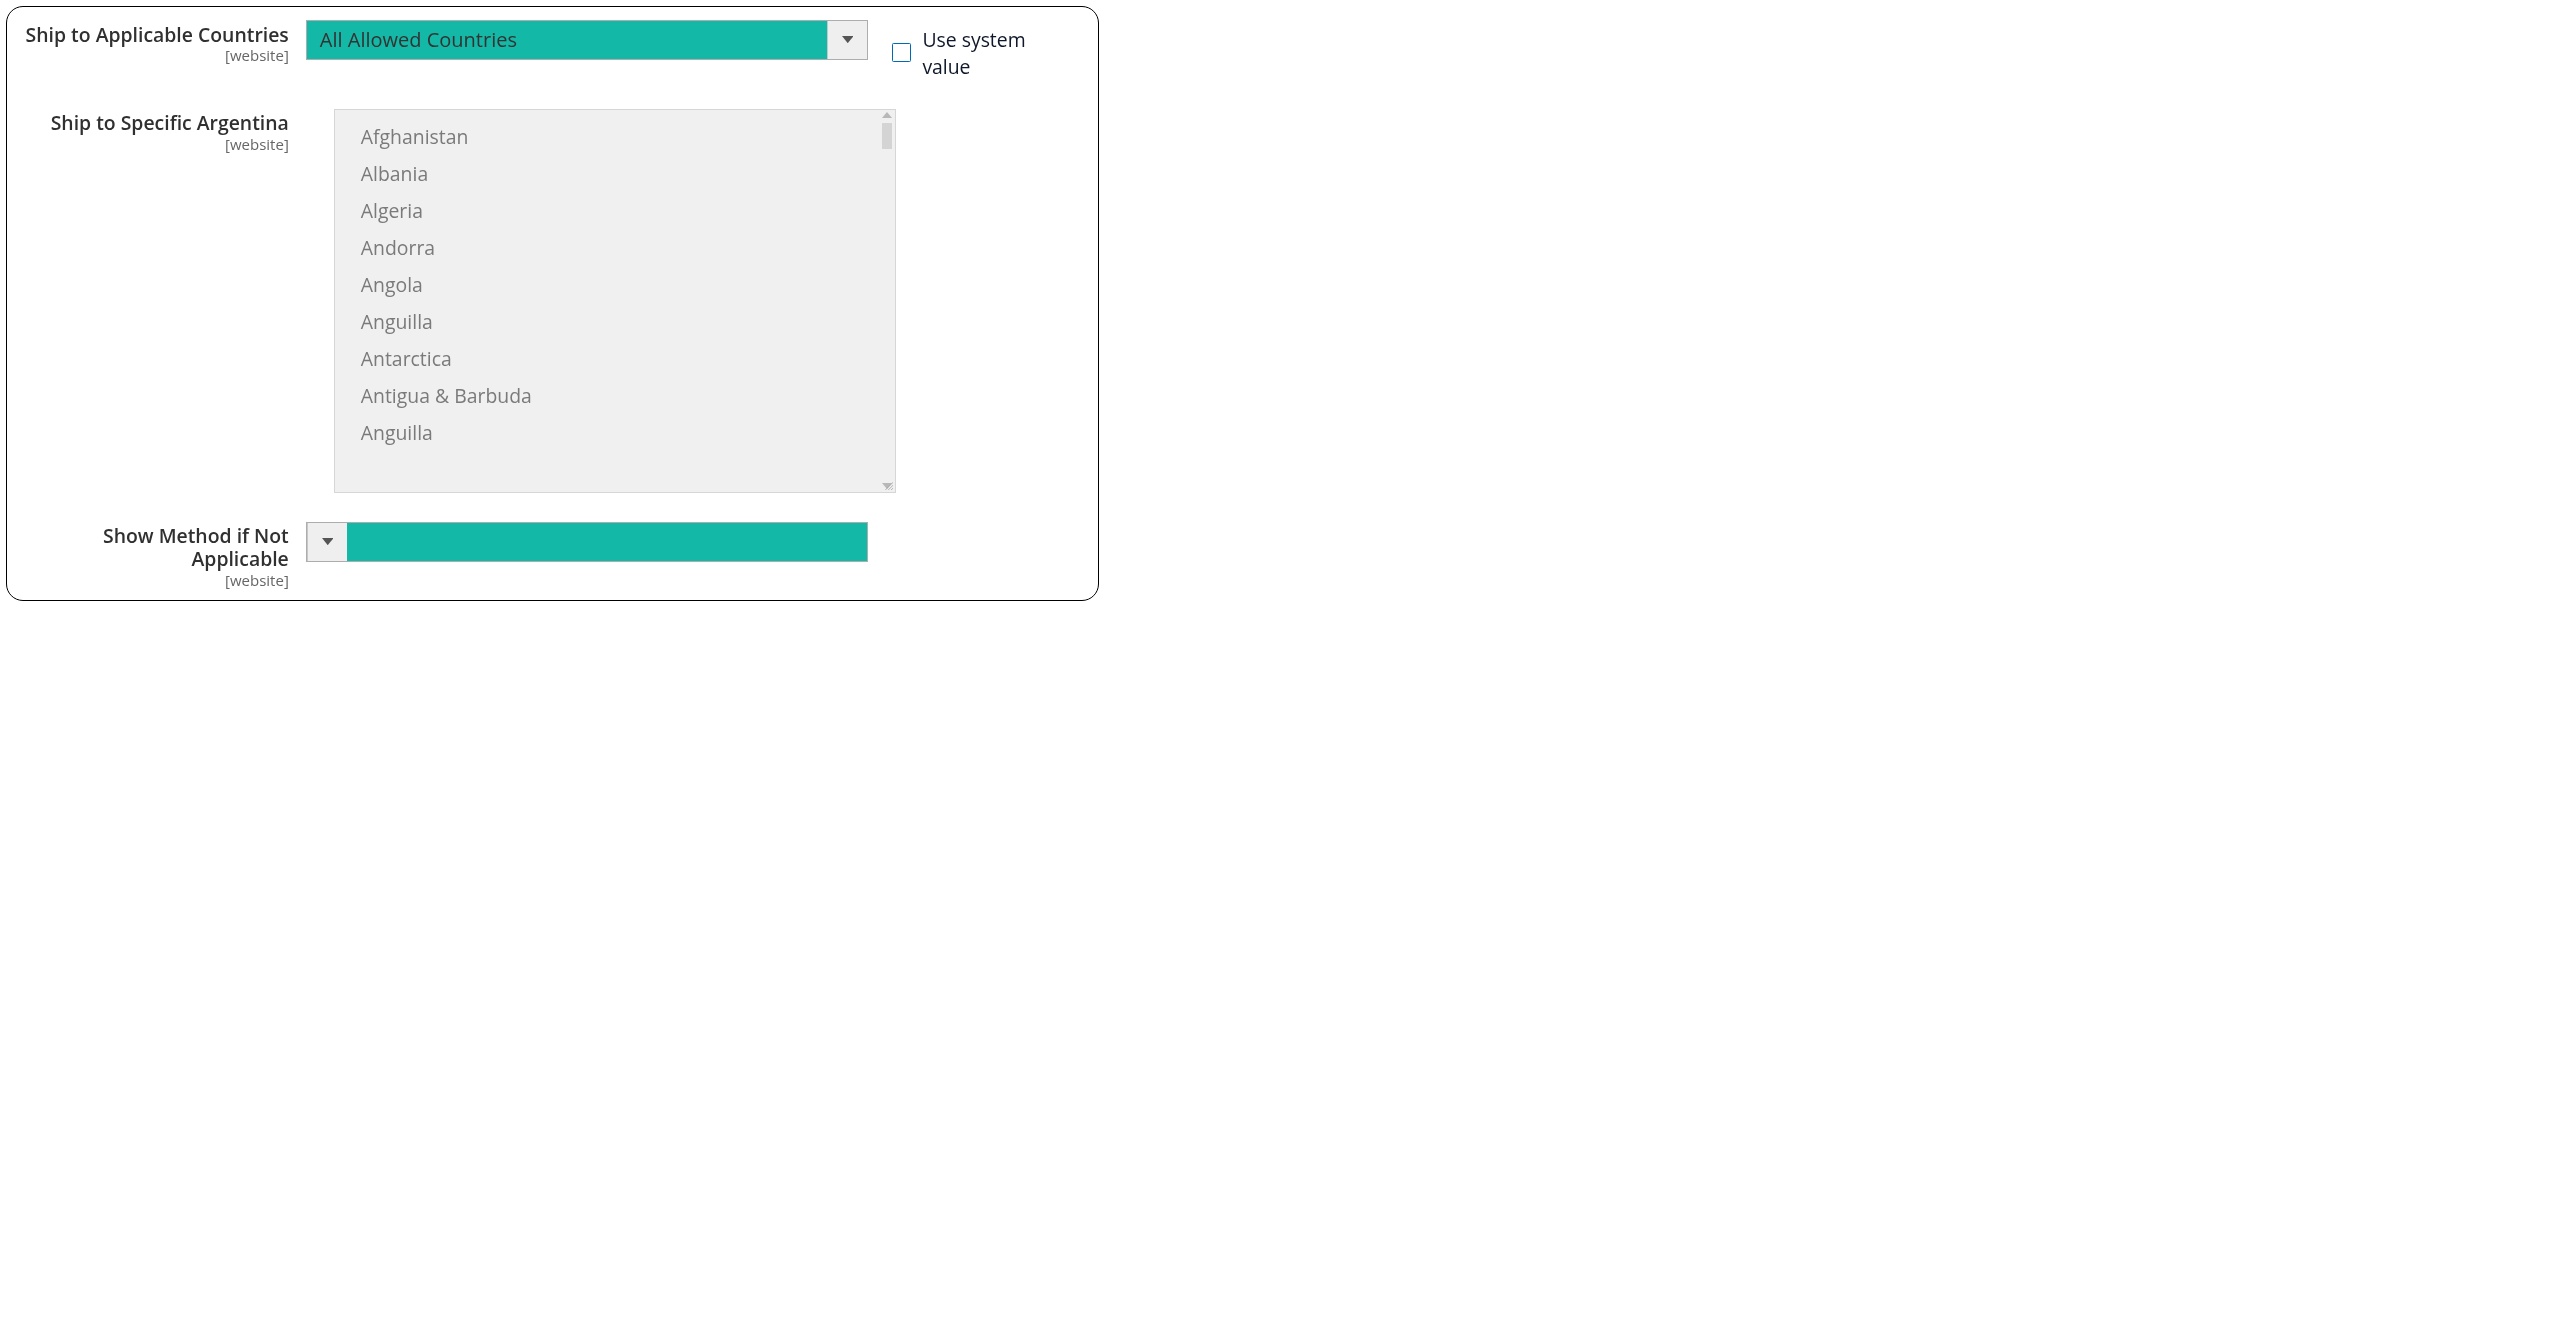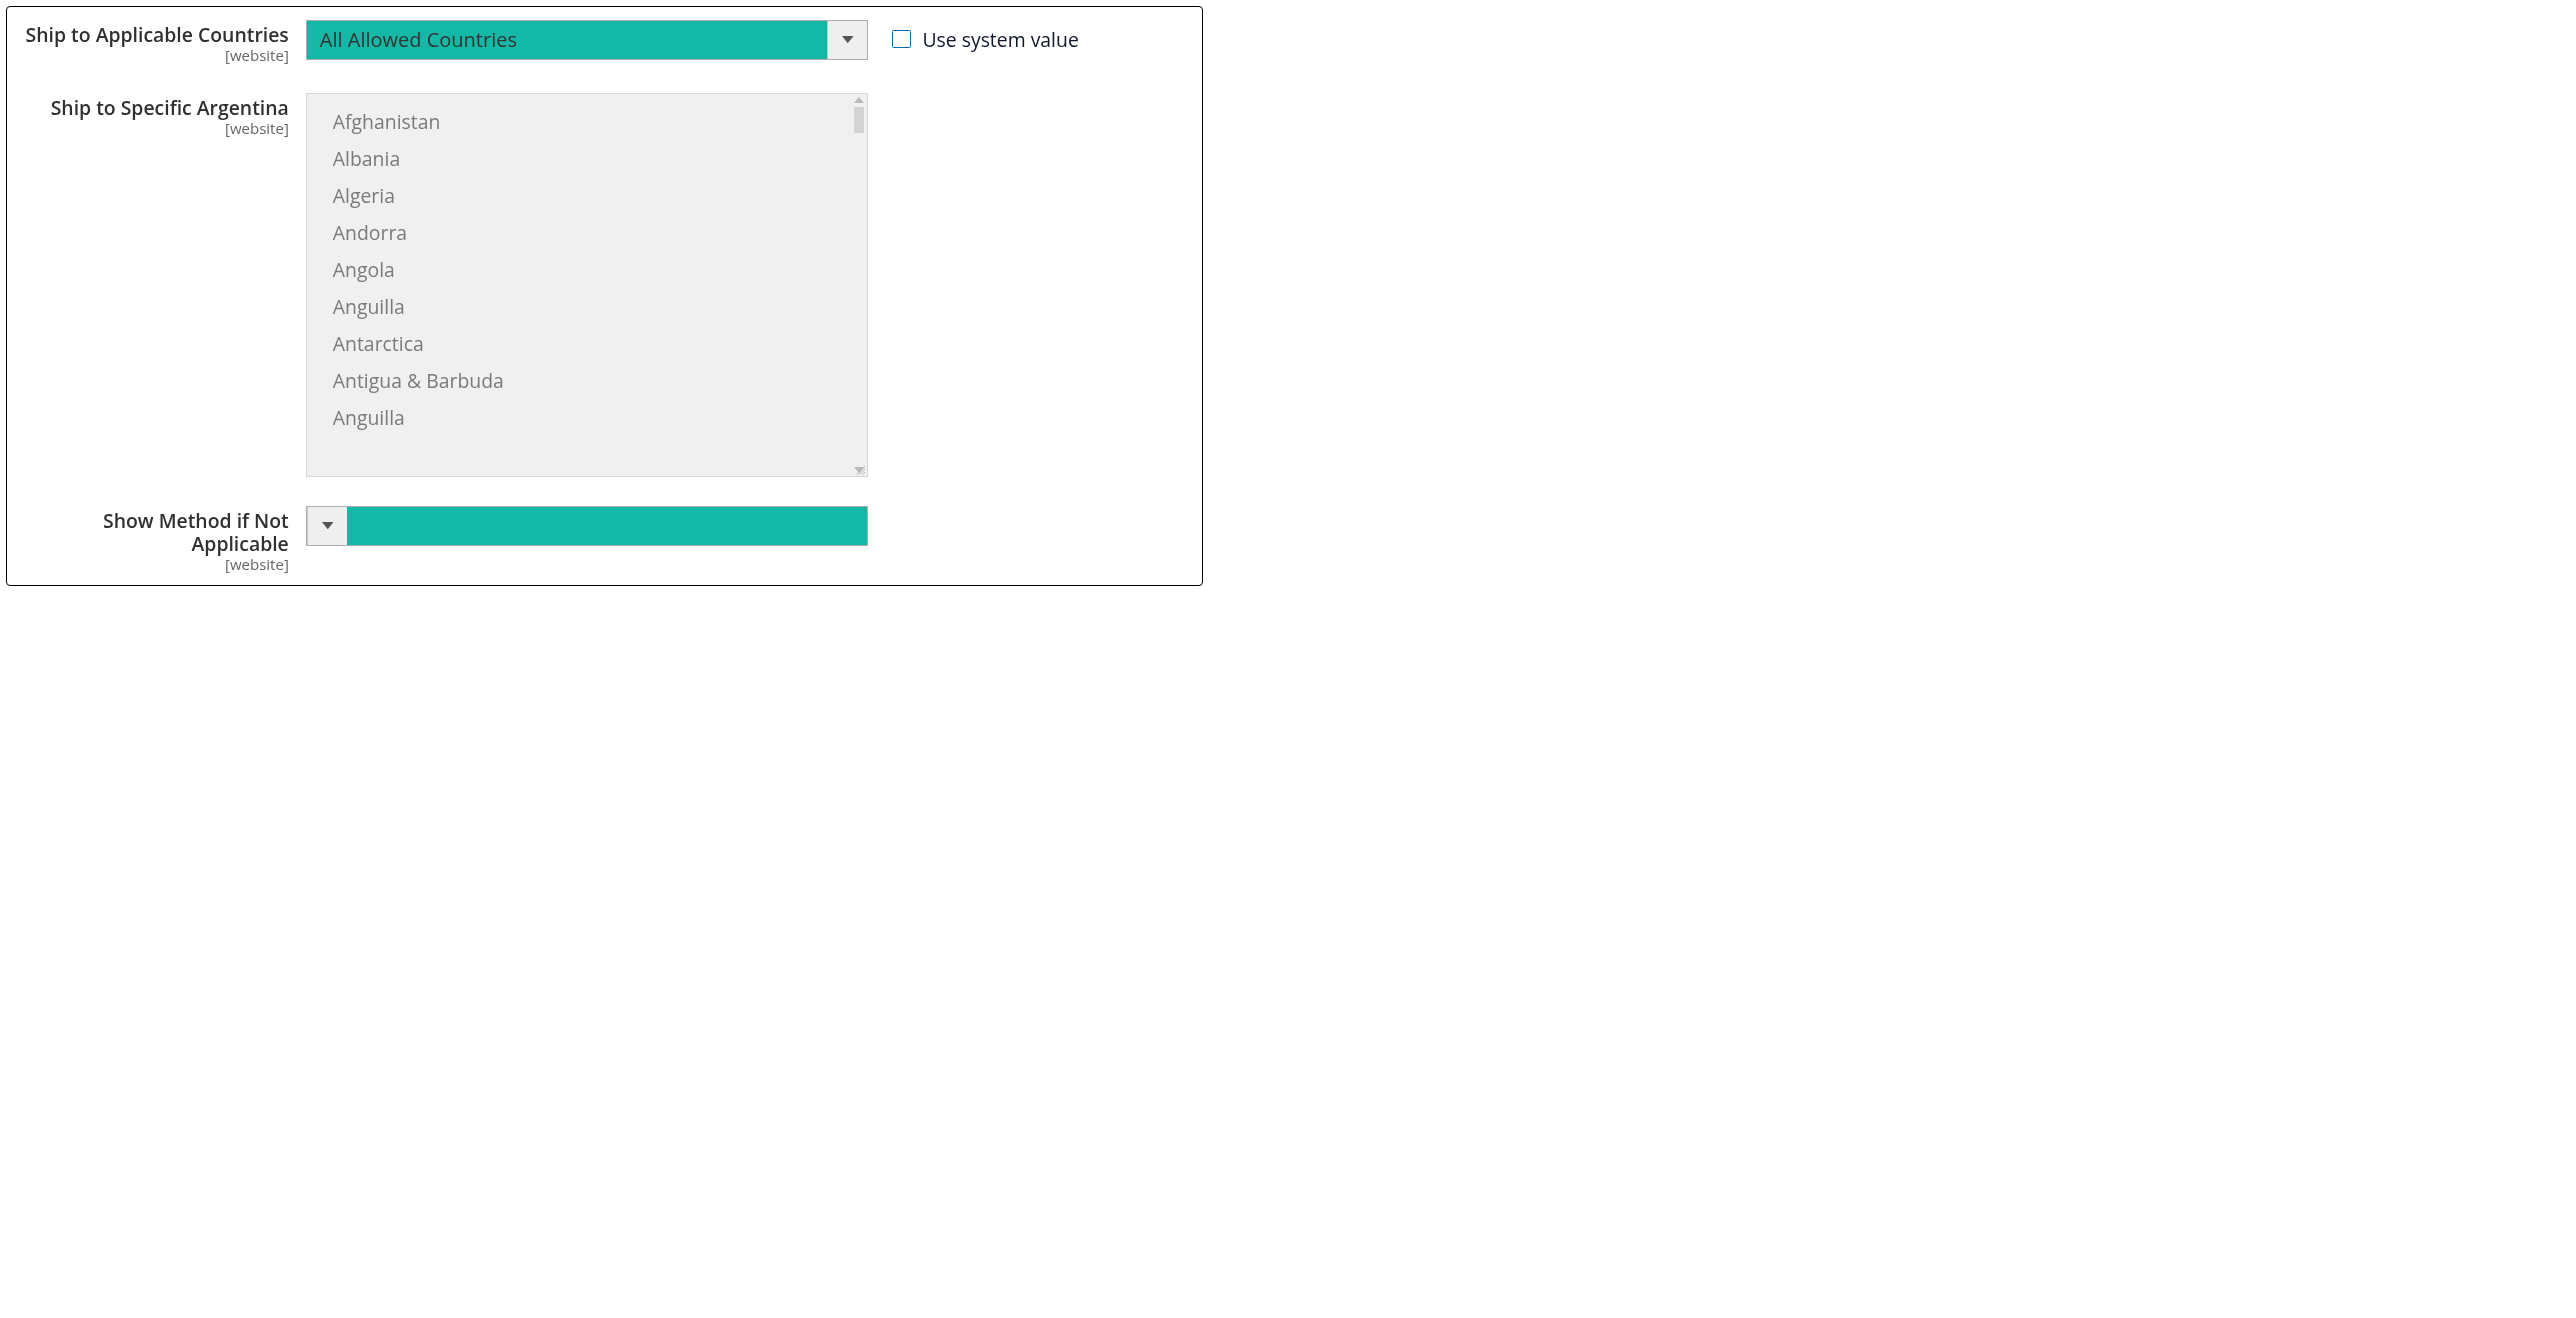--- a/index.html
+++ b/index.html
@@ -6,22 +6,22 @@
   html, body {
     margin: 0;
     padding: 0;
     background: #fff;
     font-family: "Open Sans", "Helvetica Neue", Arial, sans-serif;
     color: #333;
     font-size: 19.4px;
   }
   .form-wrapper {
     border: 1.4px solid #000;
-    border-radius: 4px;
-    width: 1197px;
+    border-radius: 17px;
+    width: 1093px;
     padding: 13px 21.6px 11.5px 13px;
     margin: 5.8px;
   }
   .form-row {
     display: flex;
     align-items: flex-start;
     margin-bottom: 29px;
   }
   .form-row:last-child { margin-bottom: 0; }
   .label-col {
@@ -81,20 +81,21 @@
   .select-caret svg { display: block; }
   
   .multiselect {
     width: 100%;
     border: 0.7px solid #d6d6d6;
     background: #f0f0f0;
     position: relative;
     height: 384px;
     overflow: hidden;
     cursor: not-allowed;
+    margin-left: 28px;
   }
   .multiselect-inner {
     padding: 8.6px 0 8.6px 26px;
   }
   .ms-option {
     color: #7a7a7a;
     font-size: 19.4px;
     line-height: 37px;
     white-space: nowrap;
   }

